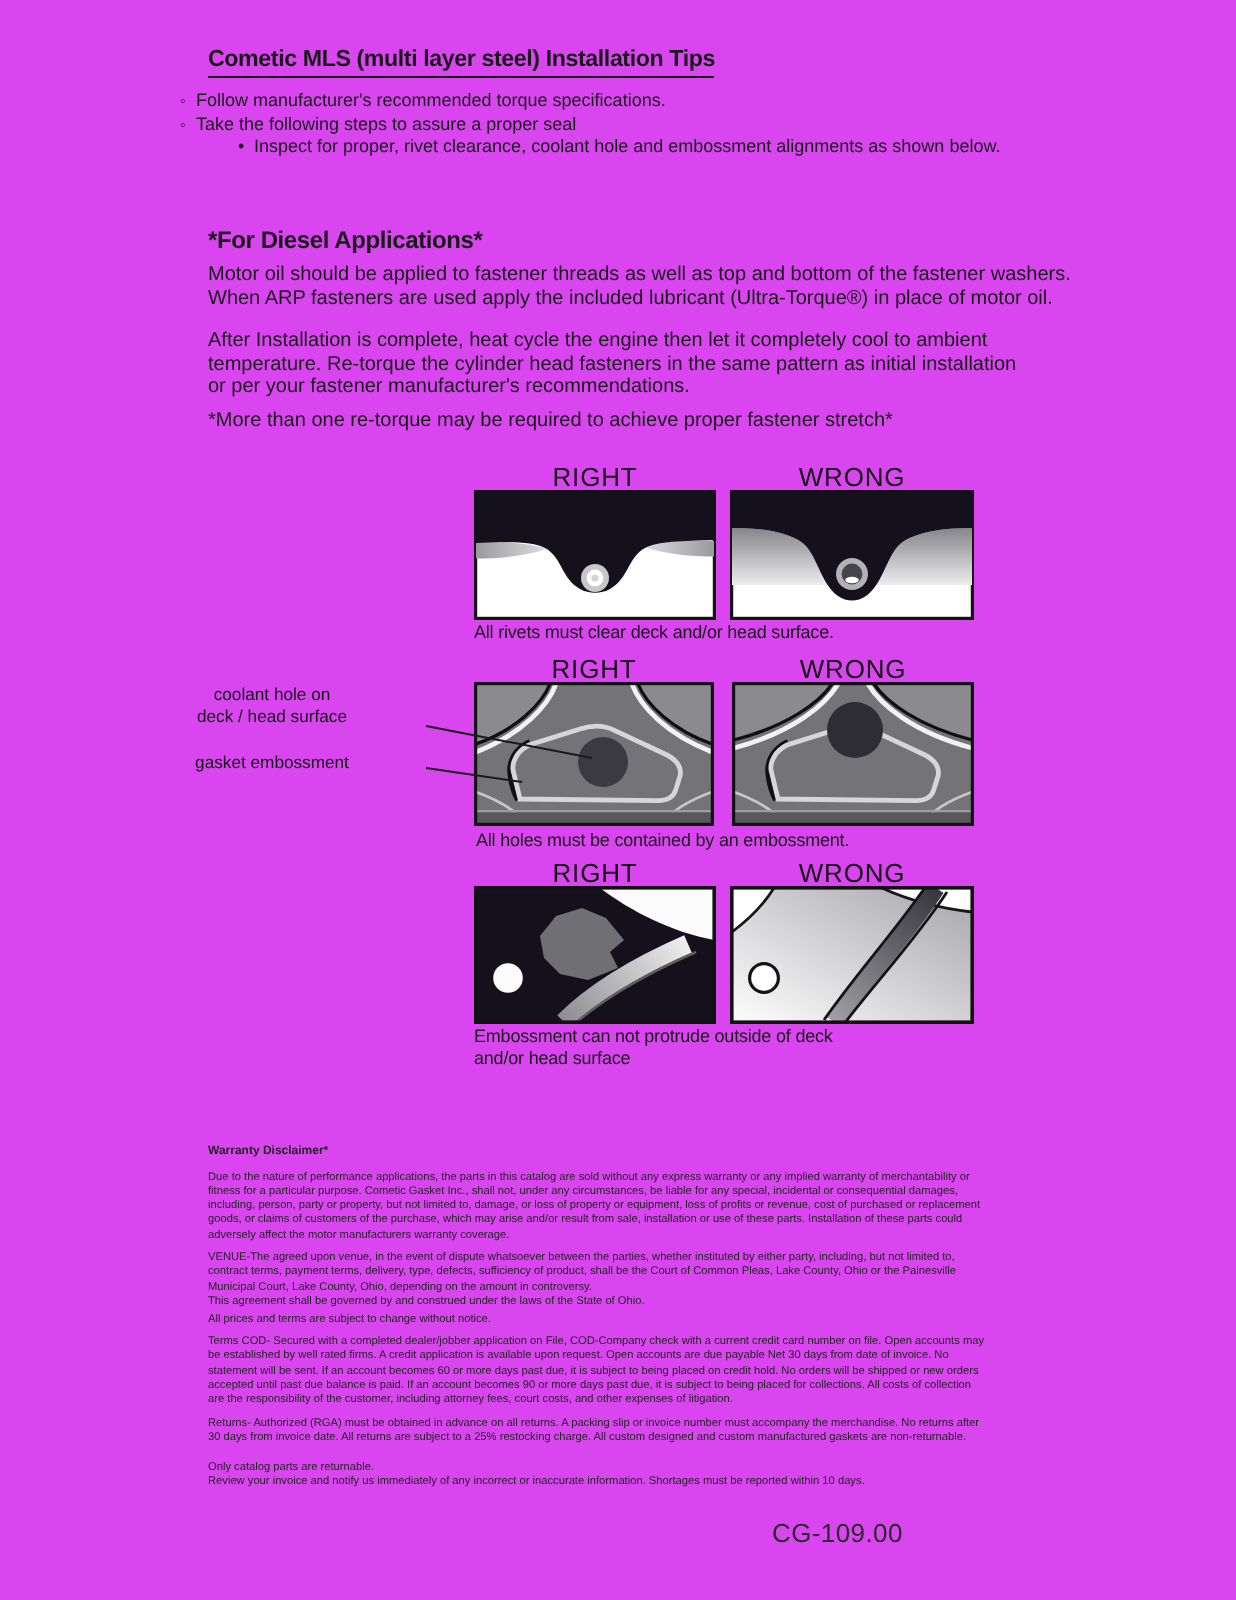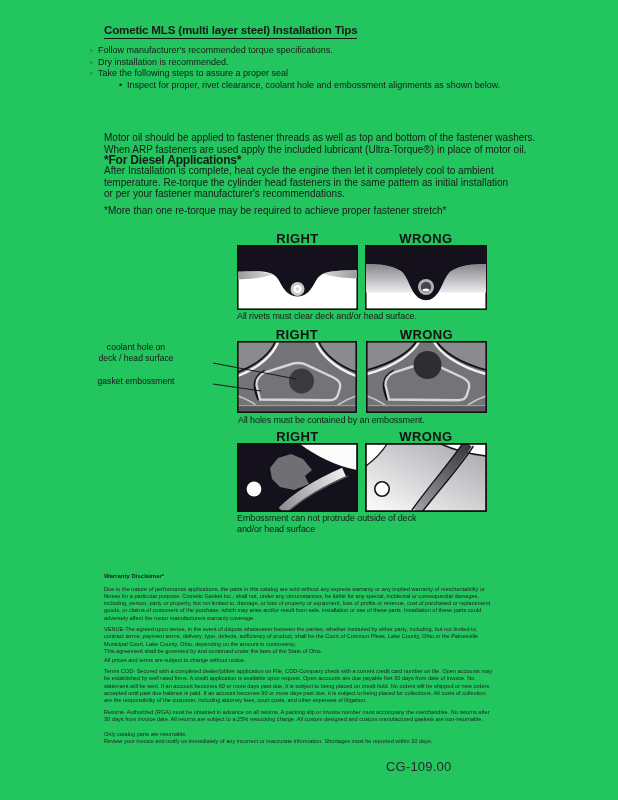--- a/index.html
+++ b/index.html
@@ -1,45 +1,44 @@
 <!DOCTYPE html>
 <html><head>
 <meta charset="utf-8">
 <style>
   html,body{margin:0;padding:0;background:#e8e8e8;}
-  .page{position:relative;width:618px;height:800px;background:#22c55e;overflow:hidden;
+  .page{position:relative;width:618px;height:800px;background:#d946ef;overflow:hidden;
         font-family:"Liberation Sans",sans-serif;color:#1a1a1a;}
   .abs{position:absolute;}
   .title{left:104px;top:23px;font-size:11.6px;font-weight:bold;letter-spacing:-0.2px;
          border-bottom:1.6px solid #131313;padding-bottom:2px;white-space:nowrap;}
   .bullets{left:90px;top:45px;font-size:9px;line-height:11.5px;white-space:nowrap;}
   .b-row .bm{display:inline-block;width:8px;font-size:8px;}
   .b-row.sub{margin-left:29px;}
   .b-row.sub .bm{font-size:9px;}
-  .d-head{left:104px;top:113px;font-size:12px;font-weight:bold;letter-spacing:-0.2px;white-space:nowrap;margin-top:40px;}
+  .d-head{left:104px;top:113px;font-size:12px;font-weight:bold;letter-spacing:-0.2px;white-space:nowrap;}
   .body-p{font-size:10px;line-height:11.5px;white-space:pre-line;width:470px;}
-  .rw-label{font-size:13px;letter-spacing:0.4px;text-align:center;color:#131313;white-space:nowrap;font-weight:bold;}
+  .rw-label{font-size:13px;letter-spacing:0.4px;text-align:center;color:#131313;white-space:nowrap;}
   .caption{font-size:9px;font-weight:normal;letter-spacing:-0.1px;line-height:11px;white-space:pre-line;}
   .ann{font-size:8.6px;line-height:10.8px;text-align:center;white-space:pre-line;width:152px;color:#161616;}
   .legal{font-size:5.6px;line-height:7.3px;white-space:pre-line;width:480px;color:#232323;letter-spacing:0;}
   .legal-head{font-size:6px;font-weight:bold;color:#232323;white-space:nowrap;}
   .footer-code{font-size:13px;letter-spacing:0.2px;color:#2a2a2a;white-space:nowrap;text-align:center;}
   svg.panel{display:block;}
   .overlay{pointer-events:none;}
 </style>
 </head>
 <body>
 
 <div class="page">
 
   <div class="abs title">Cometic MLS (multi layer steel) Installation Tips</div>
 
   <div class="abs bullets">
     <div class="b-row"><span class="bm">◦</span><span>Follow manufacturer's recommended torque specifications.</span></div>
-    <div class="b-row"><span class="bm">◦</span><span>Dry installation is recommended.</span></div>
     <div class="b-row"><span class="bm">◦</span><span>Take the following steps to assure a proper seal</span></div>
     <div class="b-row sub"><span class="bm">•</span><span>Inspect for proper, rivet clearance, coolant hole and embossment alignments as shown below.</span></div>
   </div>
 
   <div class="abs d-head">*For Diesel Applications*</div>
   <div class="abs body-p" style="left:104px;top:132px;">Motor oil should be applied to fastener threads as well as top and bottom of the fastener washers.
 When ARP fasteners are used apply the included lubricant (Ultra-Torque®) in place of motor oil.</div>
   <div class="abs body-p" style="left:104px;top:165px;">After Installation is complete, heat cycle the engine then let it completely cool to ambient
 temperature. Re-torque the cylinder head fasteners in the same pattern as initial installation
 or per your fastener manufacturer's recommendations.</div>

